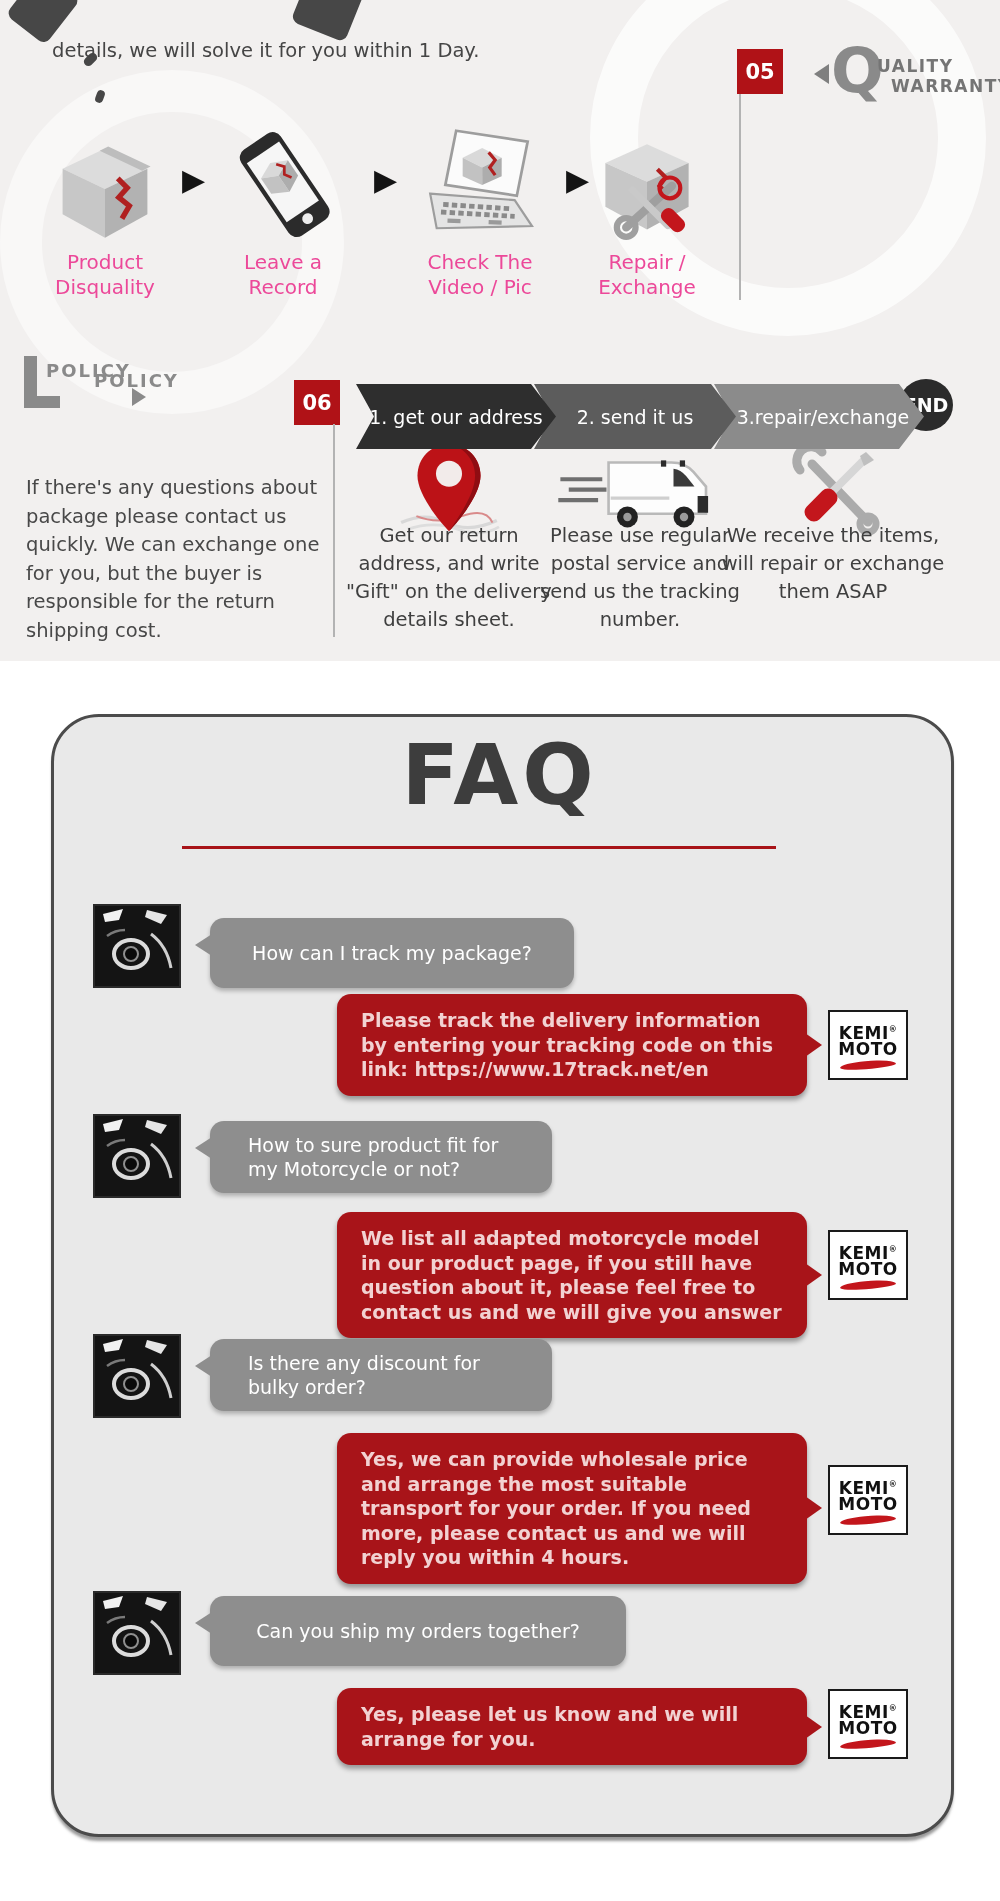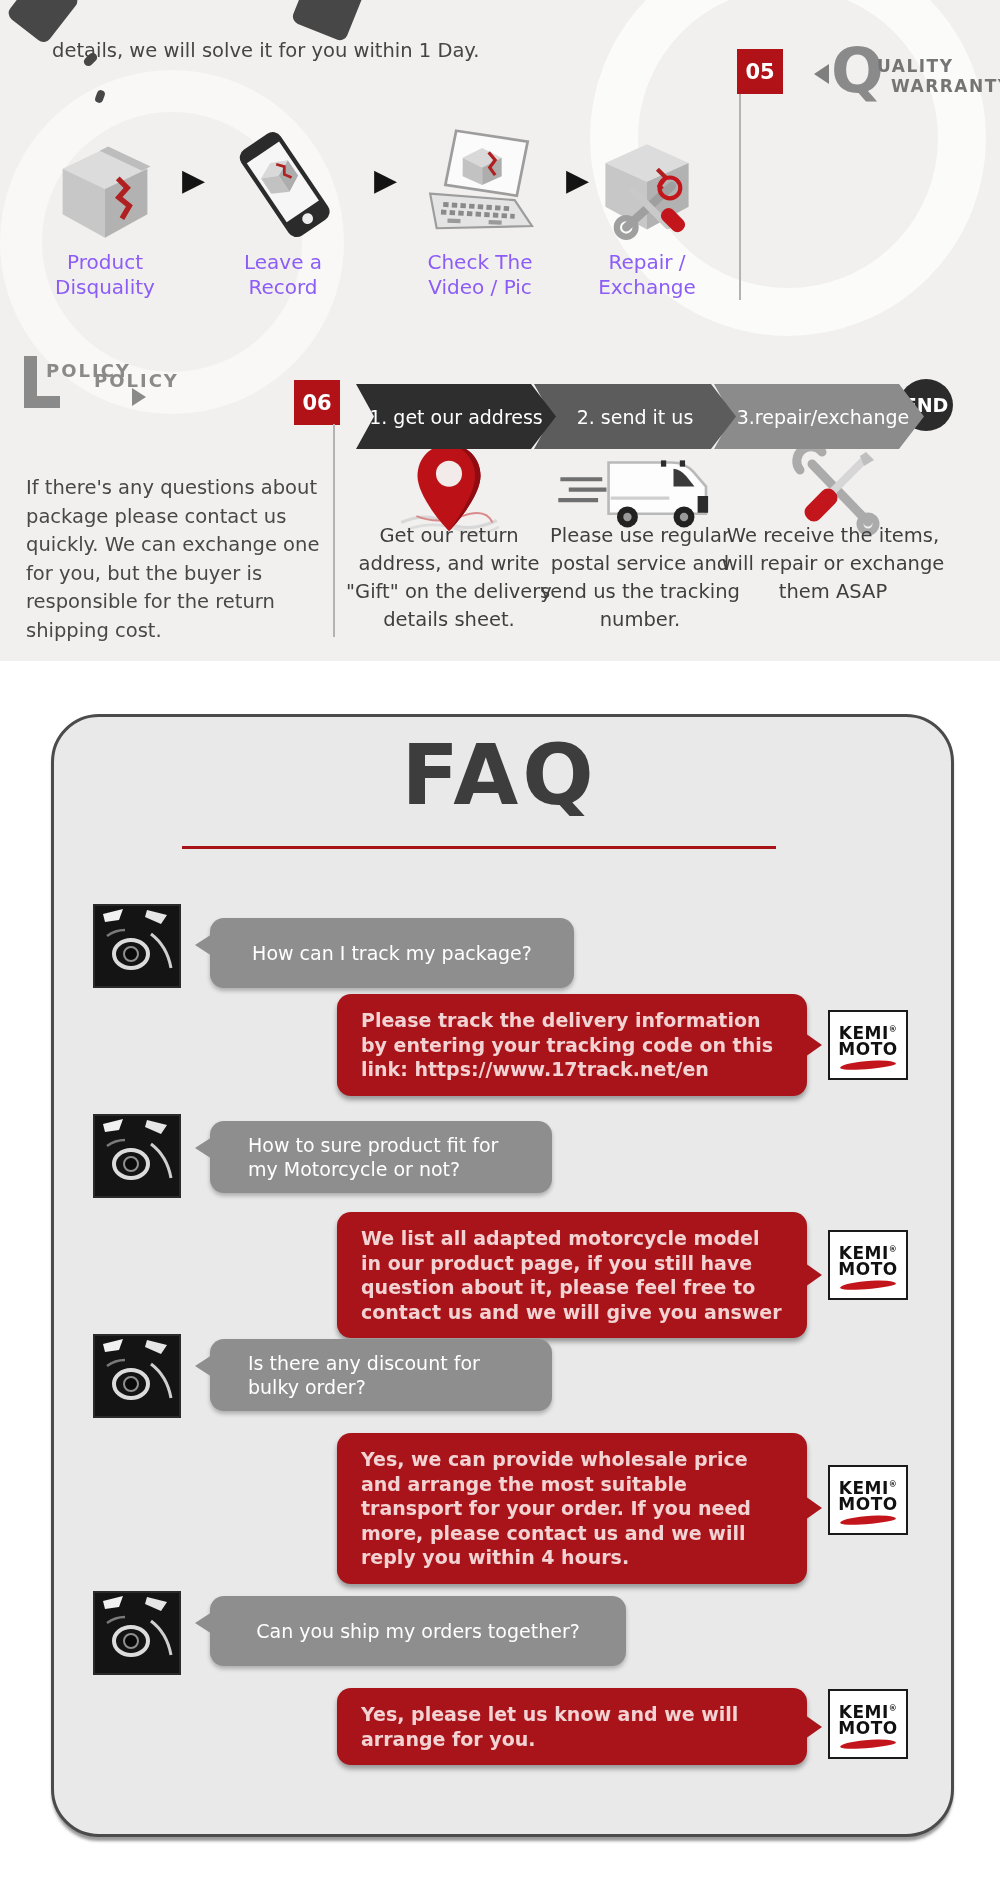--- a/index.html
+++ b/index.html
@@ -23,21 +23,21 @@
   .flag{width:46px;height:45px;background:#b01217;color:#fff;display:flex;align-items:center;
         justify-content:center;font-weight:bold;font-size:21px;}
   .pole{width:2px;background:#b3b3b3;}
 
   .qlogo-tri{width:0;height:0;border-top:10px solid transparent;border-bottom:10px solid transparent;
              border-right:15px solid #7f7f7f;}
   .qlogo-Q{font-size:62px;font-weight:bold;color:#8a8a8a;line-height:1;}
   .qlogo-txt{font-size:17px;font-weight:bold;color:#757575;letter-spacing:1.5px;}
 
   .flow-arrow{font-size:30px;color:#141414;line-height:1;}
-  .flow-label{width:170px;text-align:center;font-size:20px;line-height:25px;font-weight:500;color:#8b5cf6;}
+  .flow-label{width:170px;text-align:center;font-size:20px;line-height:25px;font-weight:500;color:#ec4899;}
 
   
   .rlogo-bar{background:#8a8a8a;}
   .rlogo-txt{font-size:18px;font-weight:bold;color:#8a8a8a;letter-spacing:2px;}
   .rlogo-tri{width:0;height:0;border-top:9px solid transparent;border-bottom:9px solid transparent;
              border-left:14px solid #8a8a8a;}
   .chev{position:absolute;top:384px;height:65px;display:flex;align-items:center;justify-content:center;
         color:#fff;font-size:19px;font-weight:500;
         clip-path:polygon(0 0, calc(100% - 25px) 0, 100% 50%, calc(100% - 25px) 100%, 0 100%, 18px 50%);}
   .end-circle{left:899px;top:379px;width:54px;height:52px;border-radius:50%;background:#2b2b2b;color:#fff;

